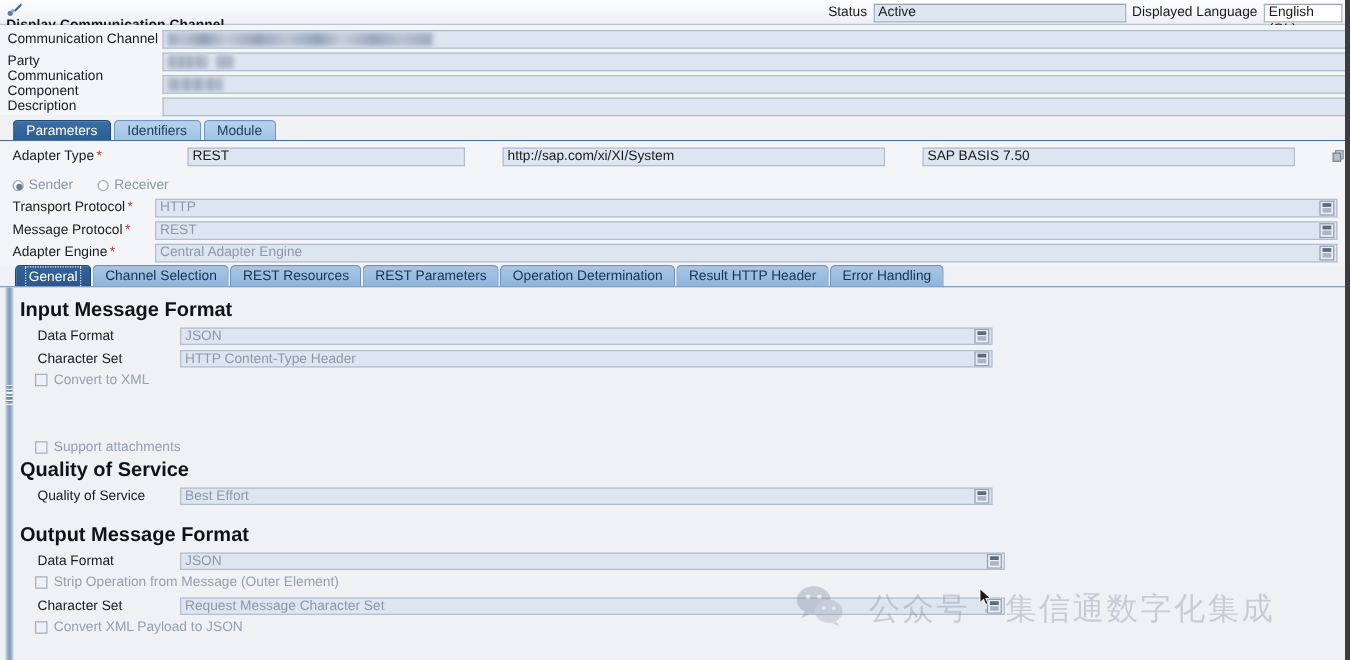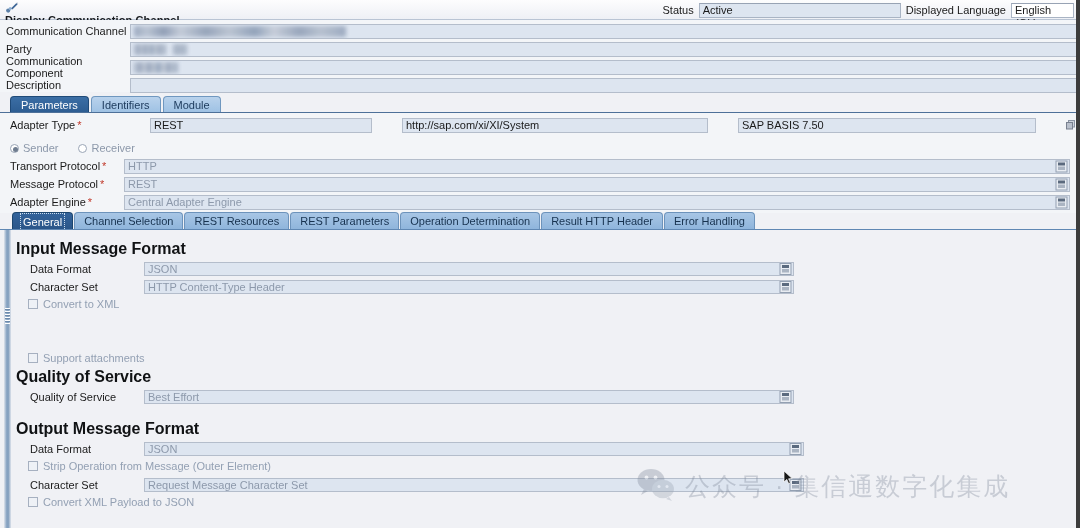--- a/index.html
+++ b/index.html
@@ -235,21 +235,21 @@
   .chk {
     width: 10px; height: 10px;
     border: 1px solid #a6b0c0;
     background: #eef1f6;
     flex: 0 0 auto;
   }
 
   
   .watermark {
     position: absolute; left: 636px; top: 468px;
-    display: flex; align-items: center; gap: 9px;
+    display: flex; align-items: center; gap: 19px;
     opacity: .34;
     pointer-events: none;
   }
   .watermark .wm-text {
     font-size: 25px; color: #7d8798;
     letter-spacing: 2px;
     white-space: nowrap;
   }
   .cursor {
     position: absolute; left: 783px; top: 470px;

